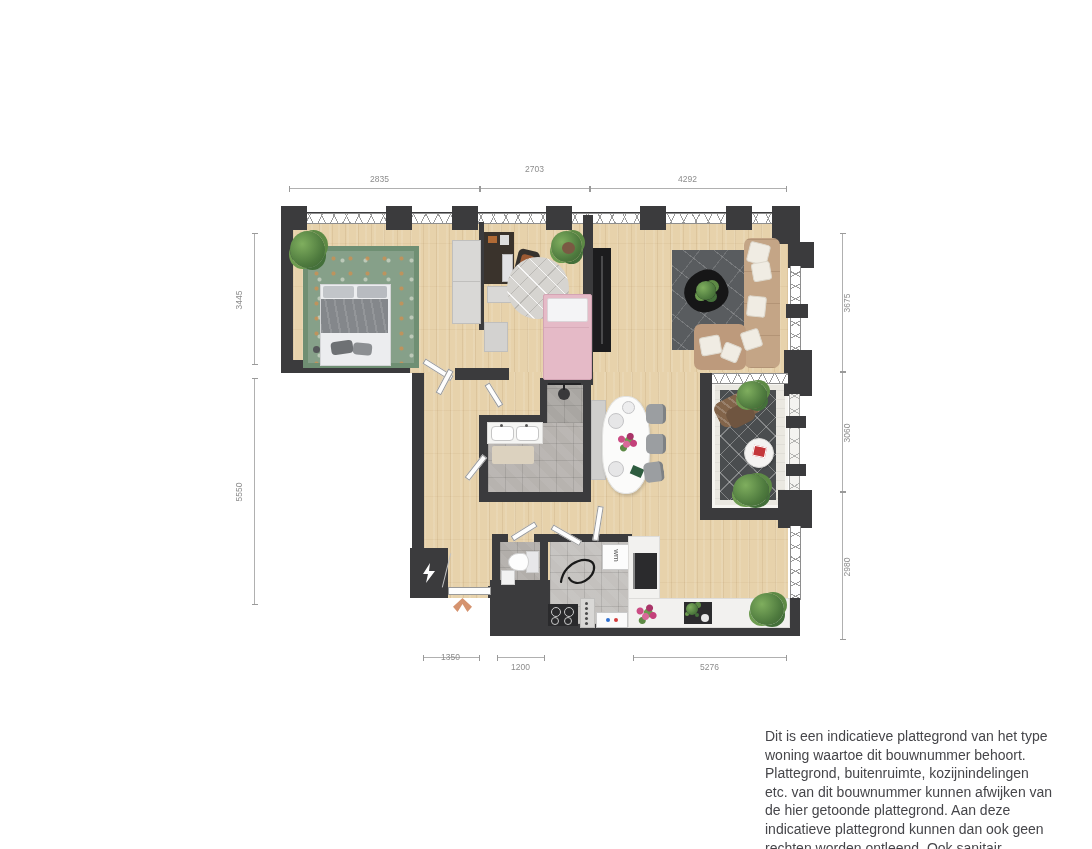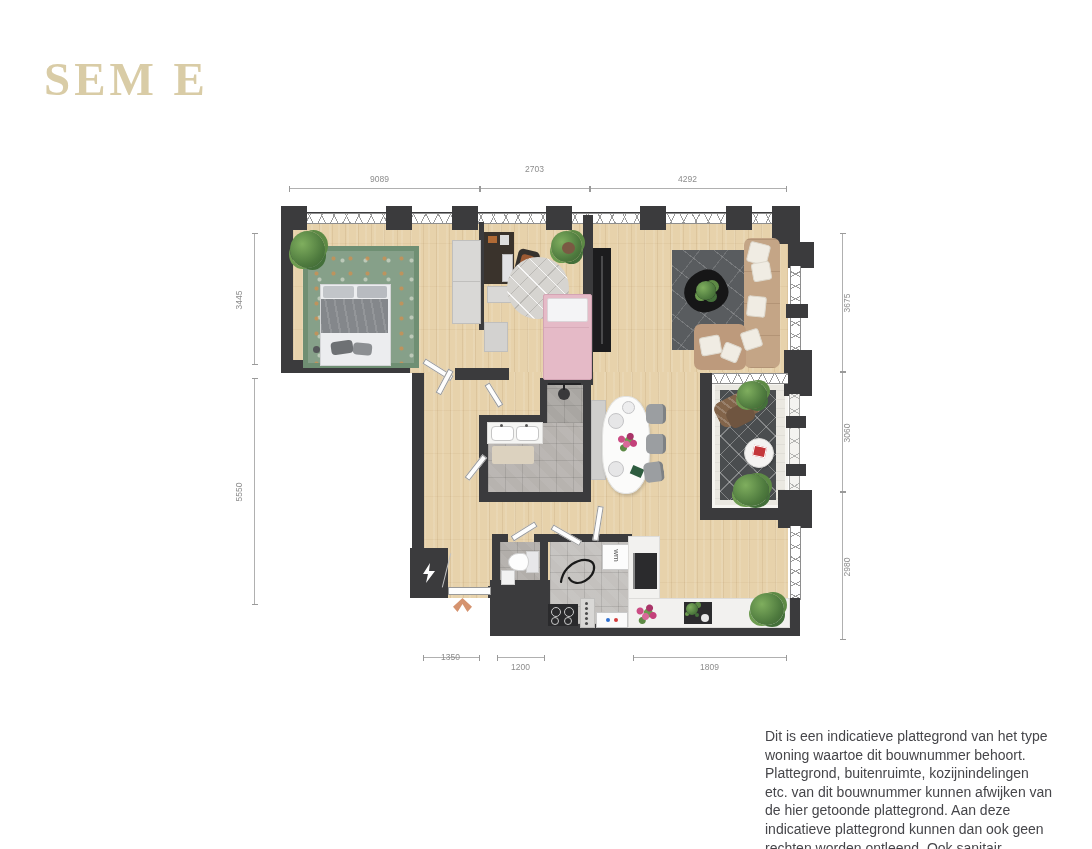--- a/index.html
+++ b/index.html
@@ -81,21 +81,20 @@
       radial-gradient(circle at 60% 48%, #6d9c50 4px, transparent 5px);}
   .pillow{position:absolute;background:#f0ece3;border:1px solid #ddd8cd;border-radius:3px;}
   .cab{position:absolute;background:#d9d8d6;border:1px solid #c0bfbd;}
   .white-unit{position:absolute;background:#f2f1ef;border:1px solid #dddcda;}
 </style>
 </head>
 <body>
 
 <div class="page">
 
-  <div class="logo">SEM E</div>
 
   <div class="wood" style="left:293px;top:215px;width:495px;height:158px;"></div>
   <div class="wood" style="left:424px;top:372px;width:364px;height:254px;"></div>
   <div class="abs" style="left:412px;top:598px;width:80px;height:42px;background:#fff;"></div>
 
   <div class="tile" style="left:547px;top:385px;width:36px;height:38px;background-color:#a9a6a2;"></div>
   <div class="tile" style="left:488px;top:423px;width:95px;height:72px;"></div>
   <div class="tile" style="left:500px;top:542px;width:40px;height:43px;background-color:#b2aeaa;"></div>
   <div class="tile" style="left:550px;top:542px;width:78px;height:82px;background-color:#c4c1be;"></div>
   <div class="abs" style="left:712px;top:382px;width:76px;height:126px;background:#eae8e1;box-shadow:inset 0 0 0 3px #f6f5f1;
@@ -288,38 +287,38 @@
   <div class="plant" style="left:737px;top:381px;width:30px;height:28px;"></div>
   <div class="abs" style="left:744px;top:438px;width:28px;height:28px;border-radius:50%;background:#f4f3f1;border:1px solid #d8d8d6;box-shadow:1px 1px 2px rgba(0,0,0,.2);">
     <div class="abs" style="left:8px;top:7px;width:11px;height:9px;background:#c4373a;border:1px solid #fff;transform:rotate(12deg);"></div>
   </div>
   <div class="abs" style="left:747px;top:468px;width:7px;height:7px;border-radius:50%;background:#4c4e50;"></div>
   <div class="plant" style="left:733px;top:474px;width:36px;height:32px;"></div>
 
   <div class="dlineh" style="left:289px;top:188px;width:191px;"></div>
   <div class="dlineh" style="left:480px;top:188px;width:110px;"></div>
   <div class="dlineh" style="left:590px;top:188px;width:197px;"></div>
-  <div class="dimlab" style="left:370px;top:174px;">9089</div>
+  <div class="dimlab" style="left:370px;top:174px;">2835</div>
   <div class="dimlab" style="left:525px;top:164px;">2703</div>
   <div class="dimlab" style="left:678px;top:174px;">4292</div>
 
   <div class="dlinev" style="left:254px;top:233px;height:132px;"></div>
   <div class="dlinev" style="left:254px;top:378px;height:227px;"></div>
   <div class="dimlab v" style="left:230px;top:295px;">3445</div>
   <div class="dimlab v" style="left:230px;top:487px;">5550</div>
 
   <div class="dlinev" style="left:842px;top:233px;height:139px;"></div>
   <div class="dlinev" style="left:842px;top:372px;height:120px;"></div>
   <div class="dlinev" style="left:842px;top:492px;height:148px;"></div>
   <div class="dimlab v" style="left:838px;top:298px;">3675</div>
   <div class="dimlab v" style="left:838px;top:428px;">3060</div>
   <div class="dimlab v" style="left:838px;top:562px;">2980</div>
 
   <div class="dlineh" style="left:423px;top:657px;width:57px;"></div>
   <div class="dlineh" style="left:497px;top:657px;width:48px;"></div>
   <div class="dlineh" style="left:633px;top:657px;width:154px;"></div>
   <div class="dimlab" style="left:441px;top:652px;">1350</div>
   <div class="dimlab" style="left:511px;top:662px;">1200</div>
-  <div class="dimlab" style="left:700px;top:662px;">1809</div>
+  <div class="dimlab" style="left:700px;top:662px;">5276</div>
 
   <div class="disclaimer">Dit is een indicatieve plattegrond van het type woning waartoe dit bouwnummer behoort. Plattegrond, buitenruimte, kozijnindelingen etc. van dit bouwnummer kunnen afwijken van de hier getoonde plattegrond. Aan deze indicatieve plattegrond kunnen dan ook geen rechten worden ontleend. Ook sanitair, keuken, ramen, kozijnen, deuren en draairichtingen zijn indicatief ingetekend en kunnen verschillen met de werkelijkheid. In de verkoopfase zullen de nauwkeurige plattegronden per bouwnummer beschikbaar zijn.</div>
 
 </div>
 
 </body></html>

